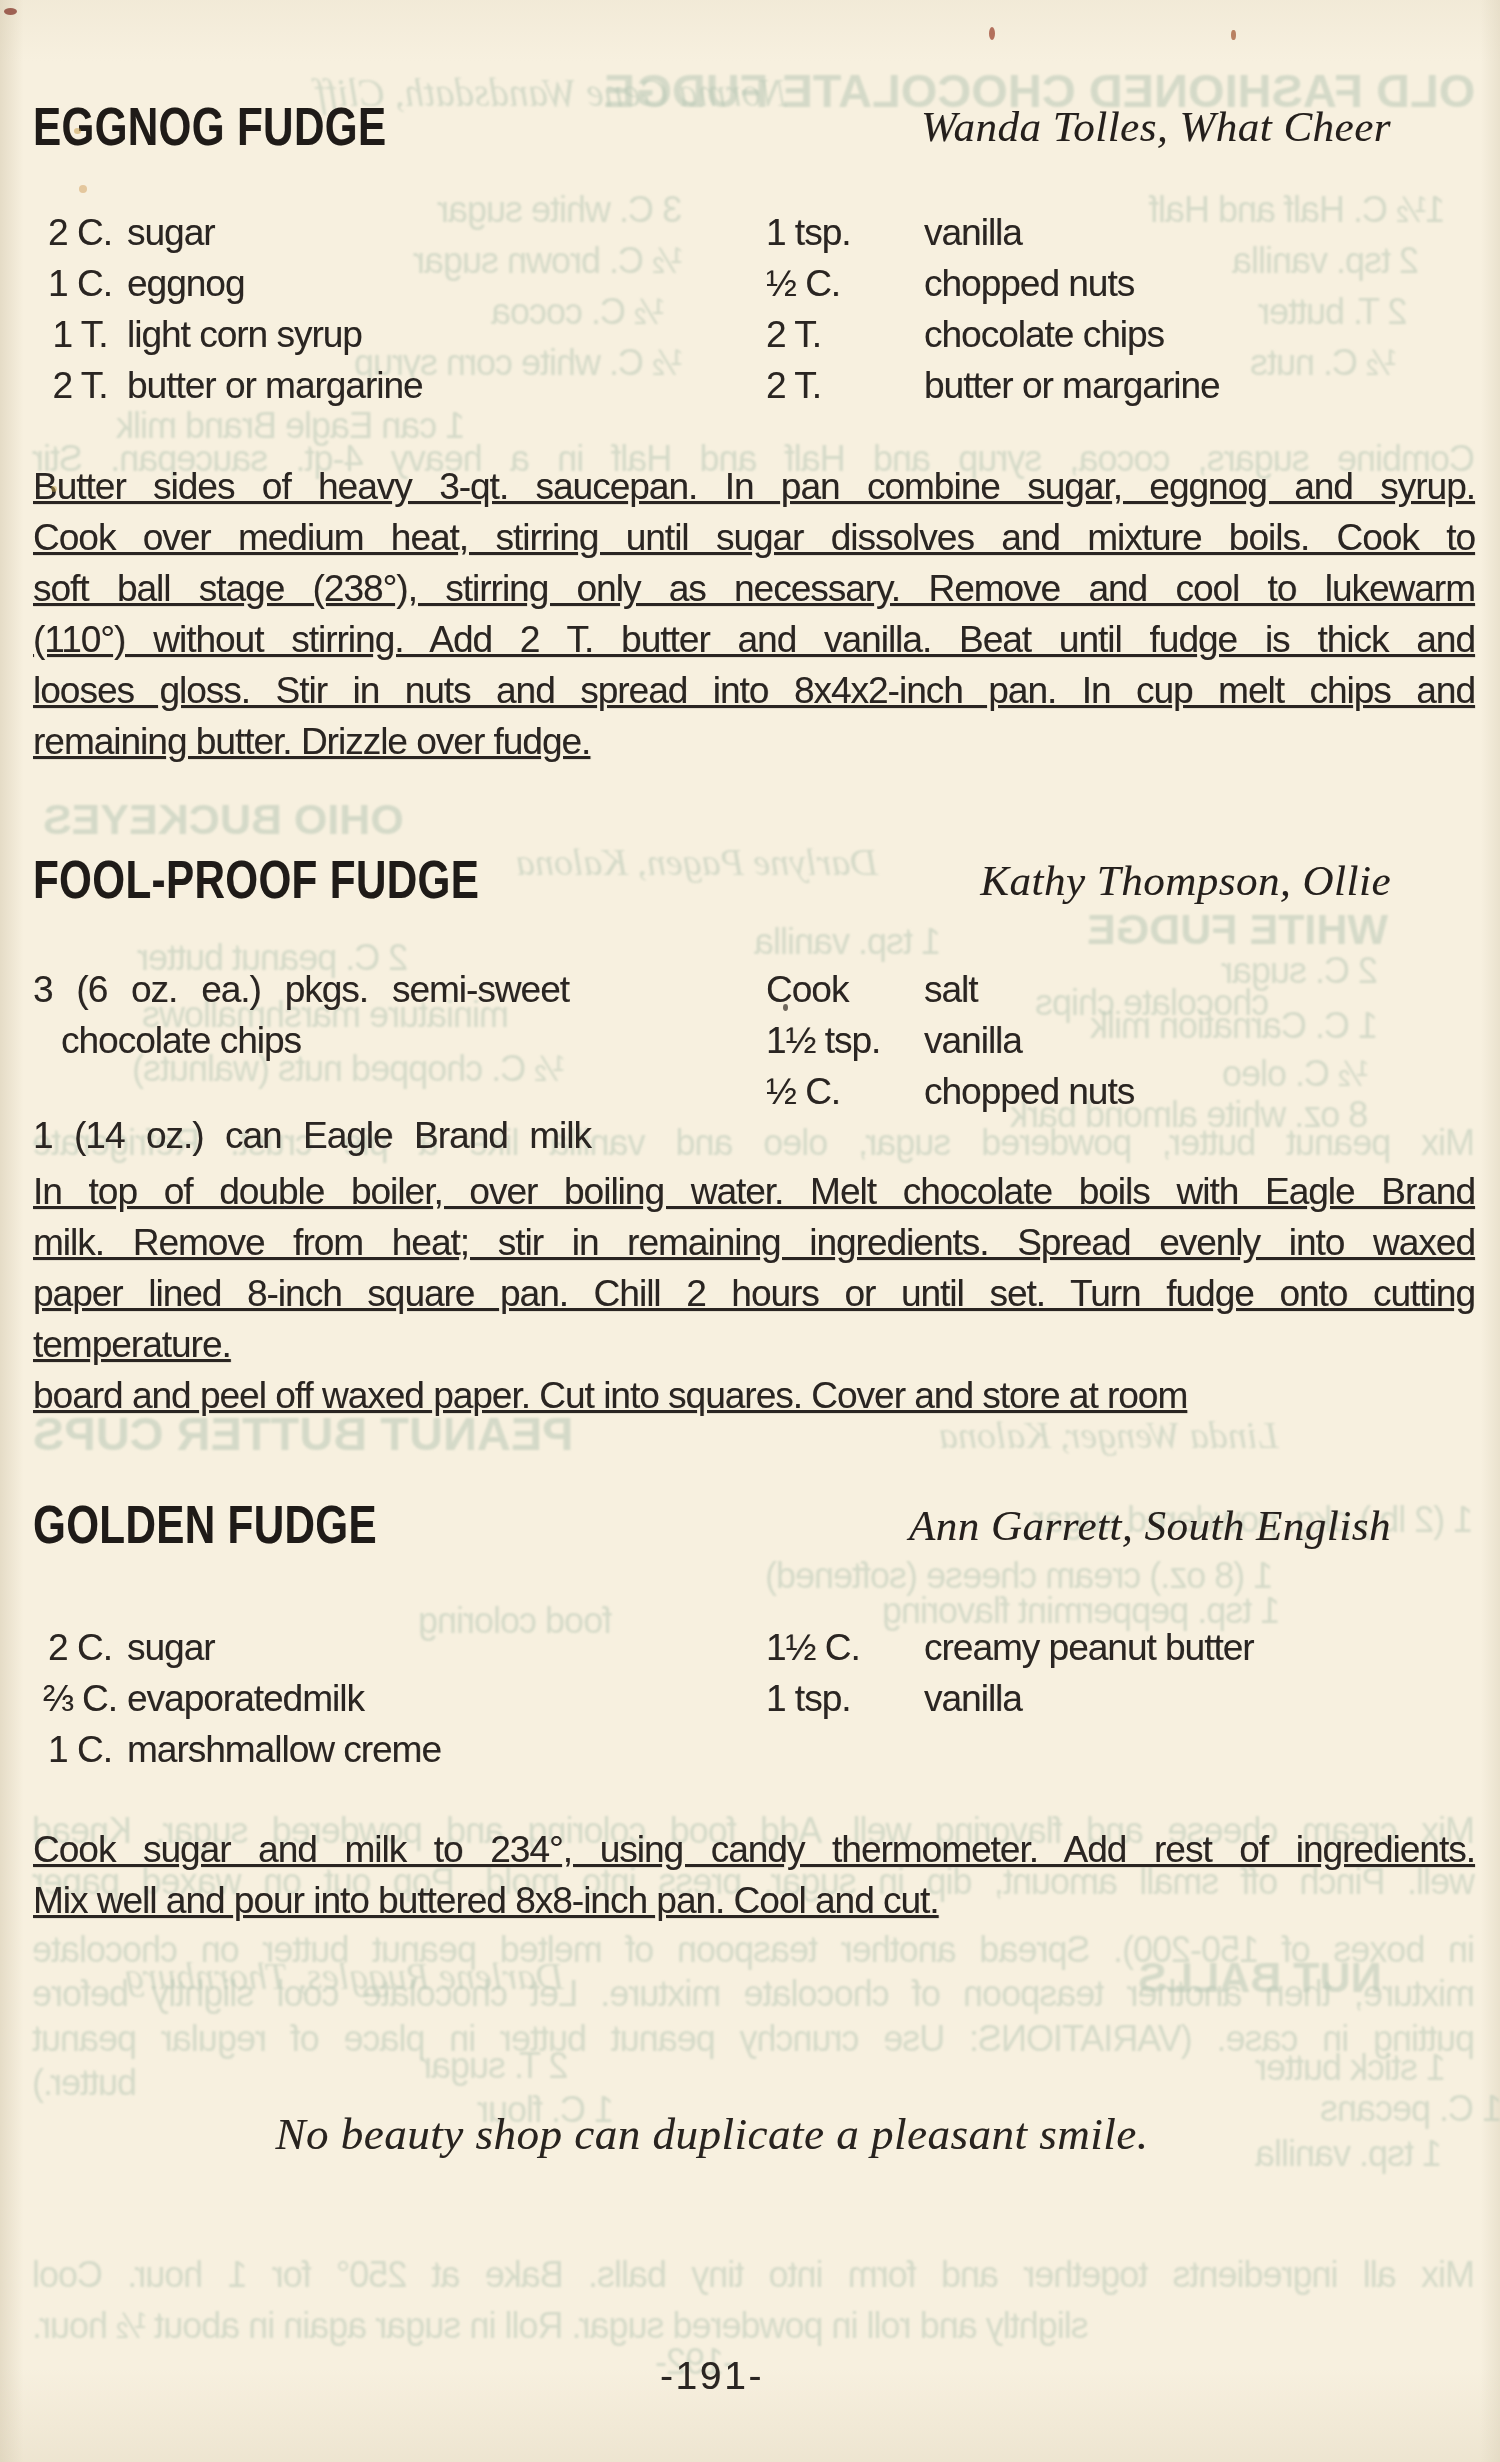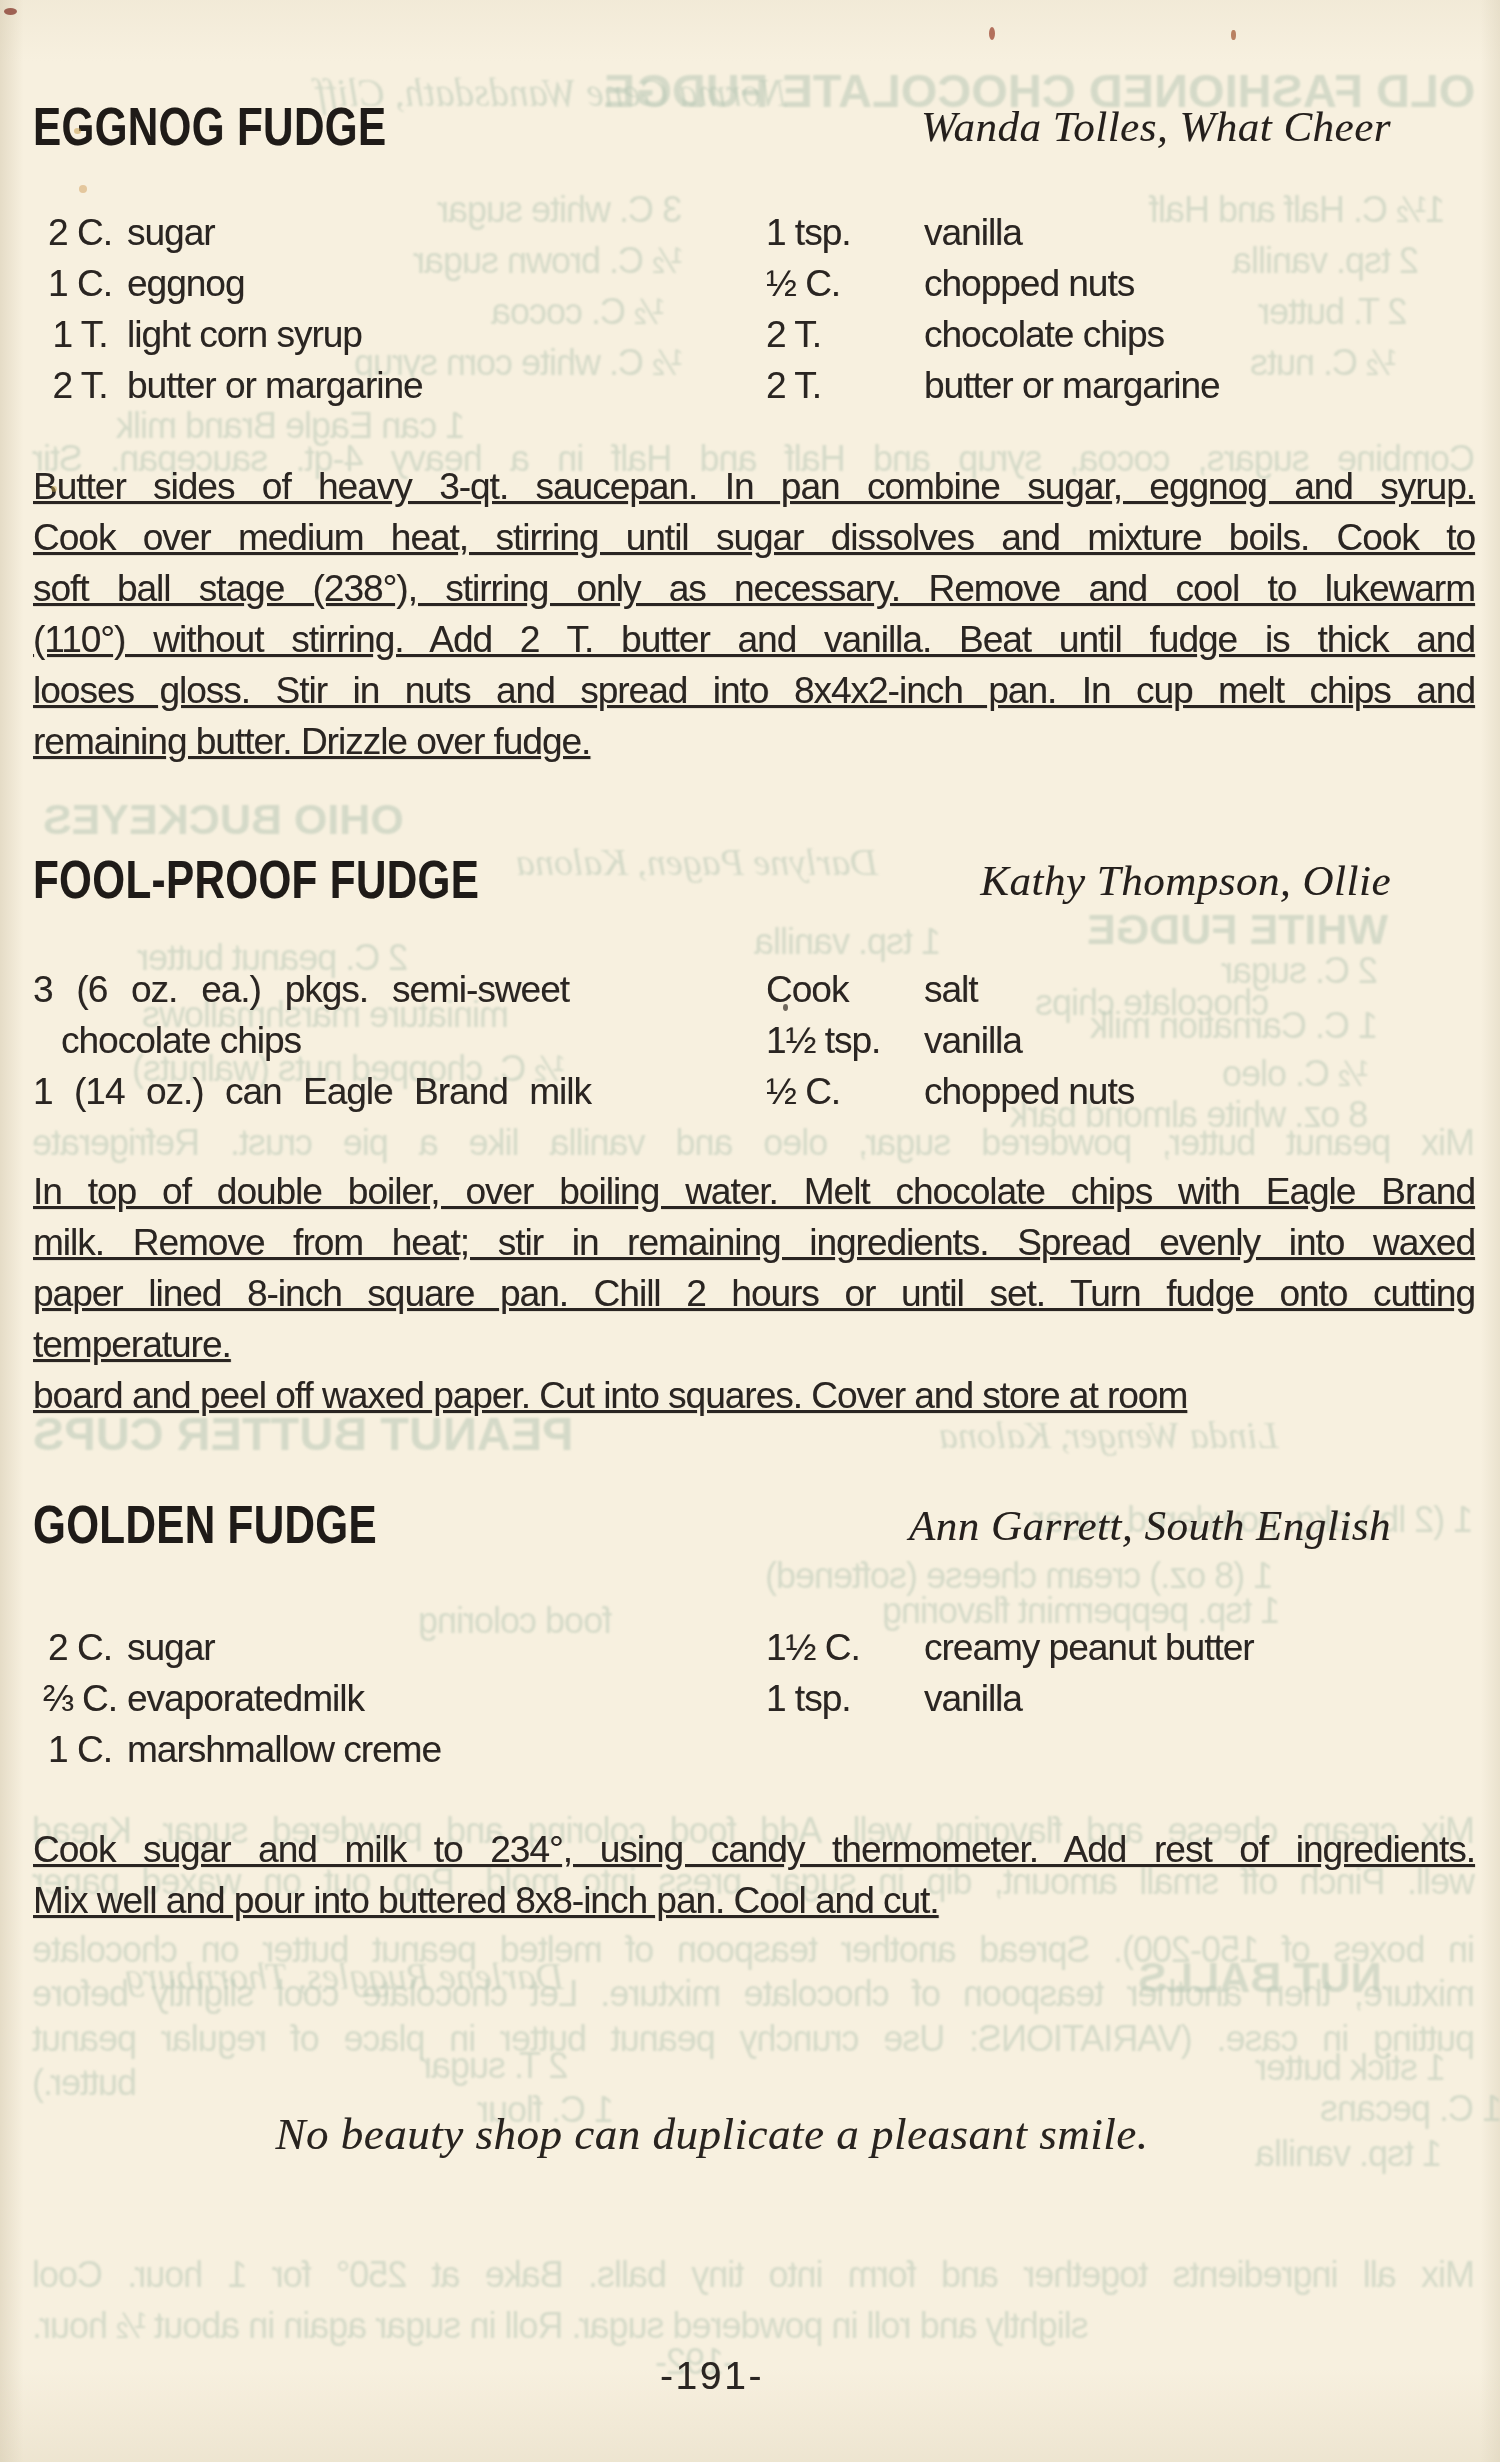--- a/index.html
+++ b/index.html
@@ -33,21 +33,21 @@
   .col { position:absolute; width:715px; }
   .colL { left:33px; }
   .colR { left:766px; }
   .irow { display:flex; height:51px; line-height:51px; white-space:nowrap; }
   .colL .q { flex:none; width:94px;text-align:center; }
   .colR .q { flex:none; width:158px; }
   .n { flex:none; }
   .irow.full { display:block; }
   .irow.jst { text-align:justify; text-align-last:justify; }
   .w1051 { width:536px; }
-  .w1093 { width:558px; }
+  .w1093 { width:558px;margin-top:44px; }
   .indent { padding-left:28px; }
 
   .para { left:33px; width:1442px; }
   .para .ln { height:51px; line-height:51px; text-align:justify; text-align-last:justify;text-decoration:underline; }
   .para .ln:last-child { text-align-last:left; }
 
   .quote { left:33px; width:1358px; text-align:center;
            font-family:"Liberation Serif", serif; font-style:italic;
            font-size:45px; letter-spacing:0.5px; color:#28231f; }
   .pagenum { left:33px; width:1358px; text-align:center;
@@ -202,21 +202,21 @@
         <span class="q">1½ tsp.</span>
         <span class="n">vanilla</span>
       </div>
       <div class="irow">
         <span class="q">½ C.</span>
         <span class="n">chopped nuts</span>
       </div>
     </div>
 
     <div class="txt para r1-para">
-      <div class="ln">In top of double boiler, over boiling water. Melt chocolate chips with Eagle Brand</div>
+      <div class="ln">In top of double boiler, over boiling water. Melt chocolate boils with Eagle Brand</div>
       <div class="ln">milk. Remove from heat; stir in remaining ingredients. Spread evenly into waxed</div>
       <div class="ln">paper lined 8-inch square pan. Chill 2 hours or until set. Turn fudge onto cutting</div>
       <div class="ln">temperature.</div>
       <div class="ln">board and peel off waxed paper. Cut into squares. Cover and store at room</div>
     </div>
   </section>
 
   <section>
     <div class="txt title r2-title">
       <span class="ti">GOLDEN FUDGE</span>

